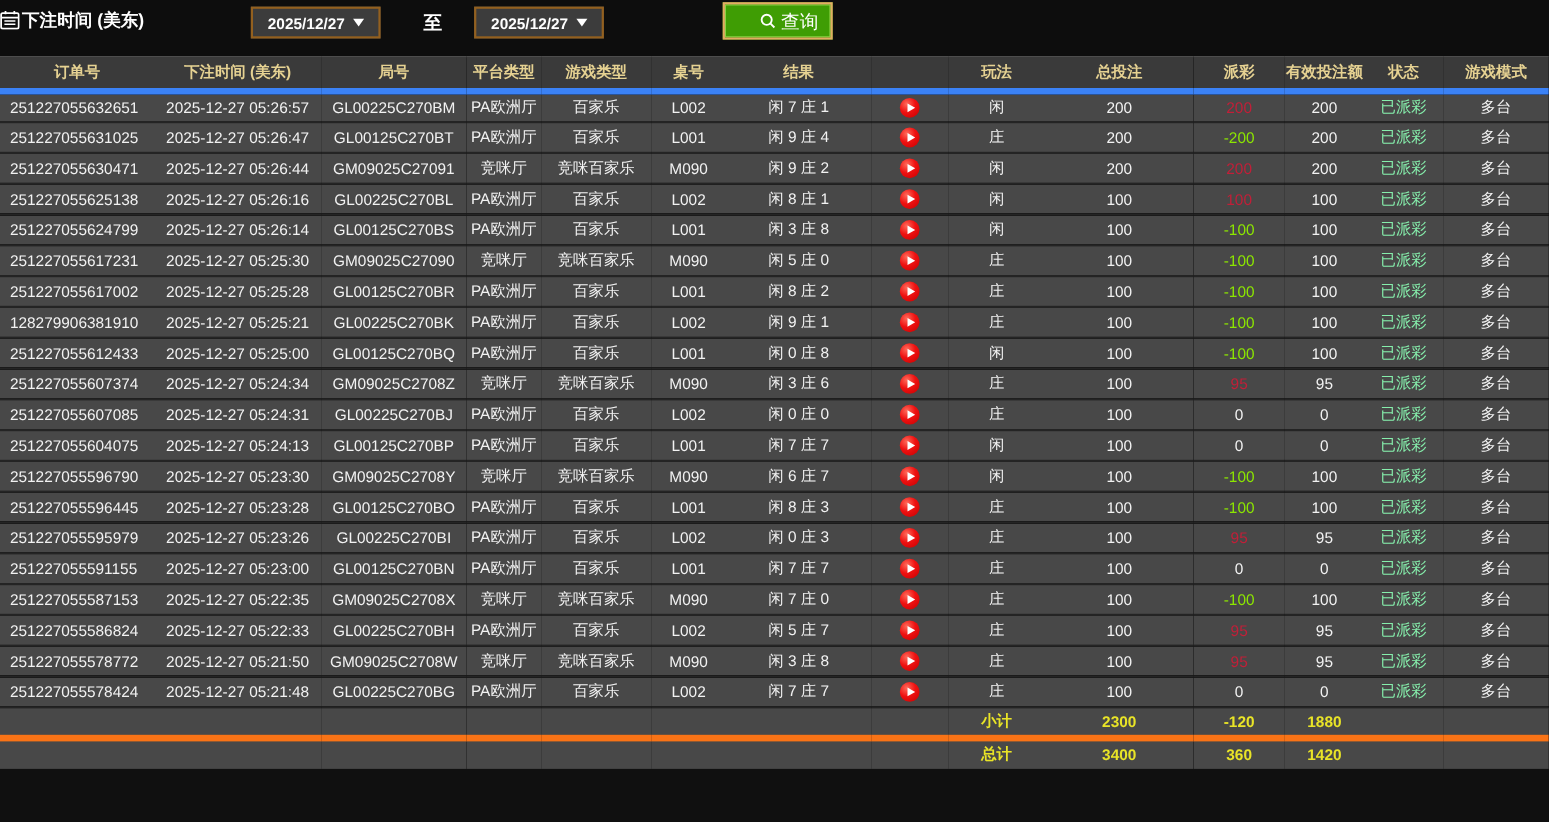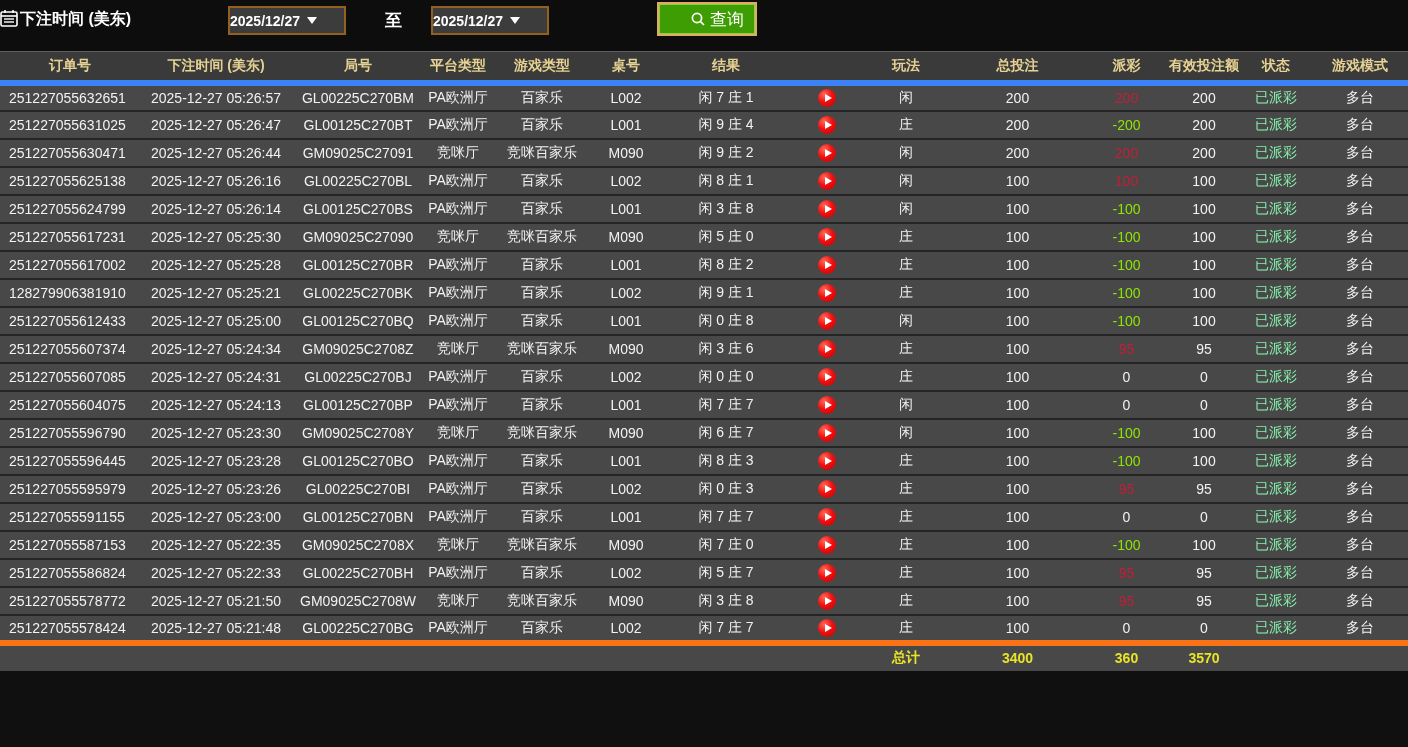--- a/index.html
+++ b/index.html
@@ -5,21 +5,21 @@
   * { margin:0; padding:0; box-sizing:border-box; }
   html,body { width:1408px; height:747px; background:#101010; overflow:hidden;
     font-family:"Liberation Sans","DejaVu Sans",sans-serif; }
 
   
   .toolbar { position:relative; height:51px; background:#0d0d0d; }
   .cal-icon { position:absolute; left:0px; top:9px; width:18px; height:18px; }
   .tb-title { position:absolute; left:20px; top:9px; color:#ffffff; font-size:16px; font-weight:bold; }
   .date-select { position:absolute; top:6px; width:118px; height:29px; background:#3c3c3c;
     border:2px solid #93601f; color:#ffffff; font-size:14px; font-weight:bold;
-    display:flex; align-items:center; justify-content:flex-start; gap:7px; cursor:pointer; }
+    display:flex; align-items:center; justify-content:center; gap:7px; cursor:pointer; }
   .date-from { left:228px; } .date-to { left:431px; }
   .dd-arrow { width:0; height:0; border-left:5px solid transparent; border-right:5px solid transparent;
     border-top:7px solid #ffffff; display:inline-block; }
   .to-label { position:absolute; left:385px; top:9px; color:#ffffff; font-size:17px; font-weight:bold; }
   .query-btn { position:absolute; left:657px; top:2px; width:100px; height:34px;
     background:#3f9d04; border:2px solid #e2ab64; box-shadow:inset 0 0 0 1px #8ad144;
     color:#ffffff; font-size:17px; display:flex; align-items:center; justify-content:center; gap:4px;
     cursor:pointer;padding-left:20px; }
 
   
@@ -510,30 +510,46 @@
     </td>
     <td>庄</td>
     <td>100</td>
     <td class="pay-zero">0</td>
     <td>0</td>
     <td class="c-status">已派彩</td>
     <td>多台</td>
   </tr>
     </tbody>
   <tbody>
+    <tr class="sum-row subtotal-row">
+      <td></td>
+        <td></td>
+        <td></td>
+      <td></td>
+        <td></td>
+        <td></td>
+      <td></td>
+        <td></td>
+      <td>小计</td>
+      <td>2300</td>
+      <td>-120</td>
+      <td>1880</td>
+      <td></td>
+        <td></td>
+    </tr>
     <tr class="sum-row total-row">
       <td></td>
         <td></td>
         <td></td>
       <td></td>
         <td></td>
         <td></td>
       <td></td>
         <td></td>
       <td>总计</td>
       <td>3400</td>
       <td>360</td>
-      <td>3570</td>
+      <td>1420</td>
       <td></td>
         <td></td>
     </tr>
   </tbody>
 </table>
 
 </body></html>

